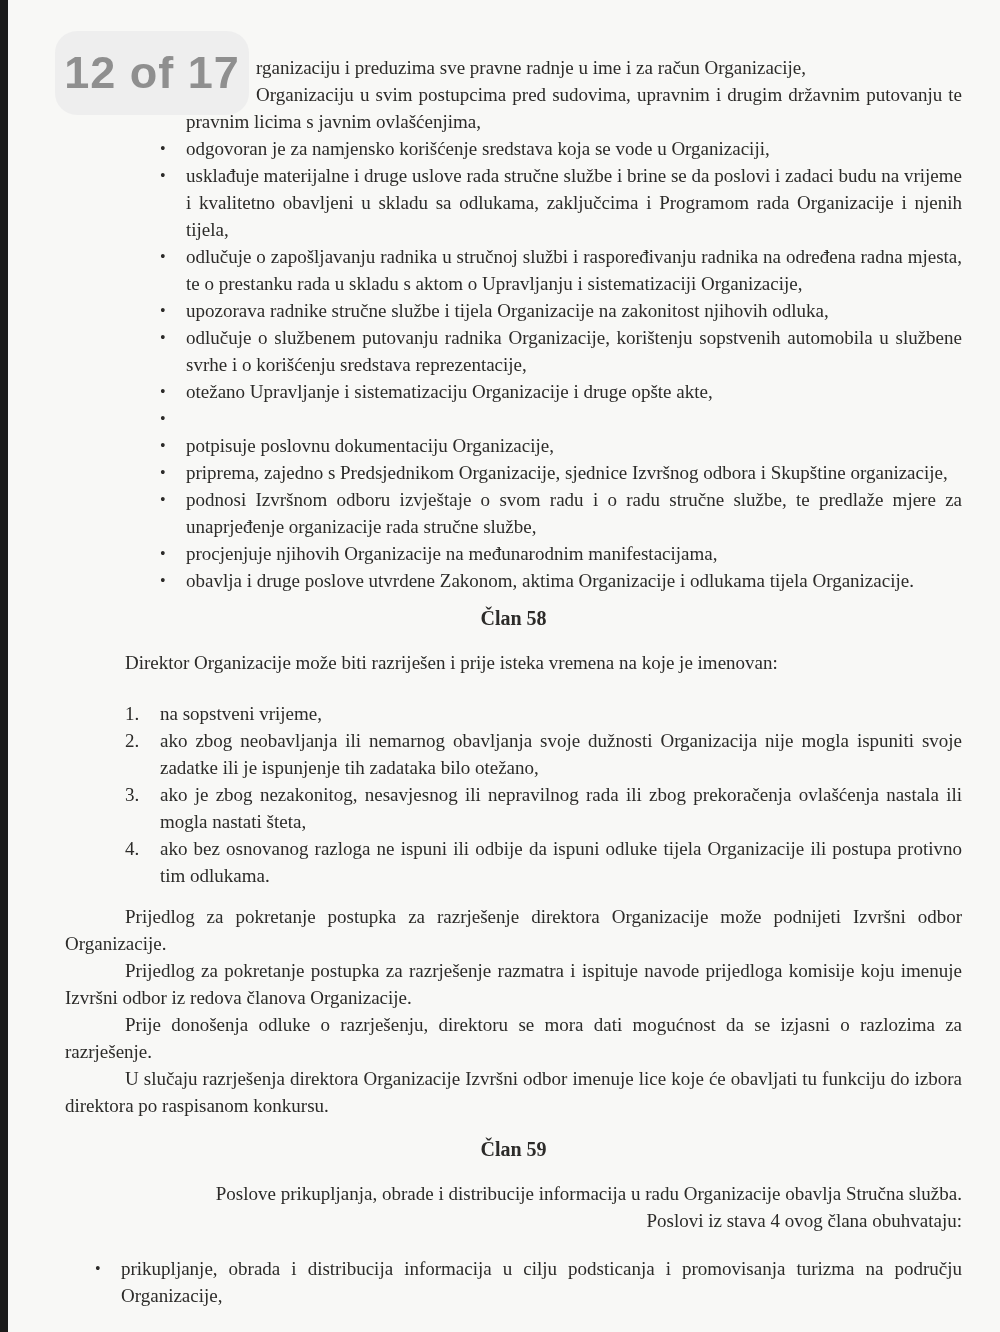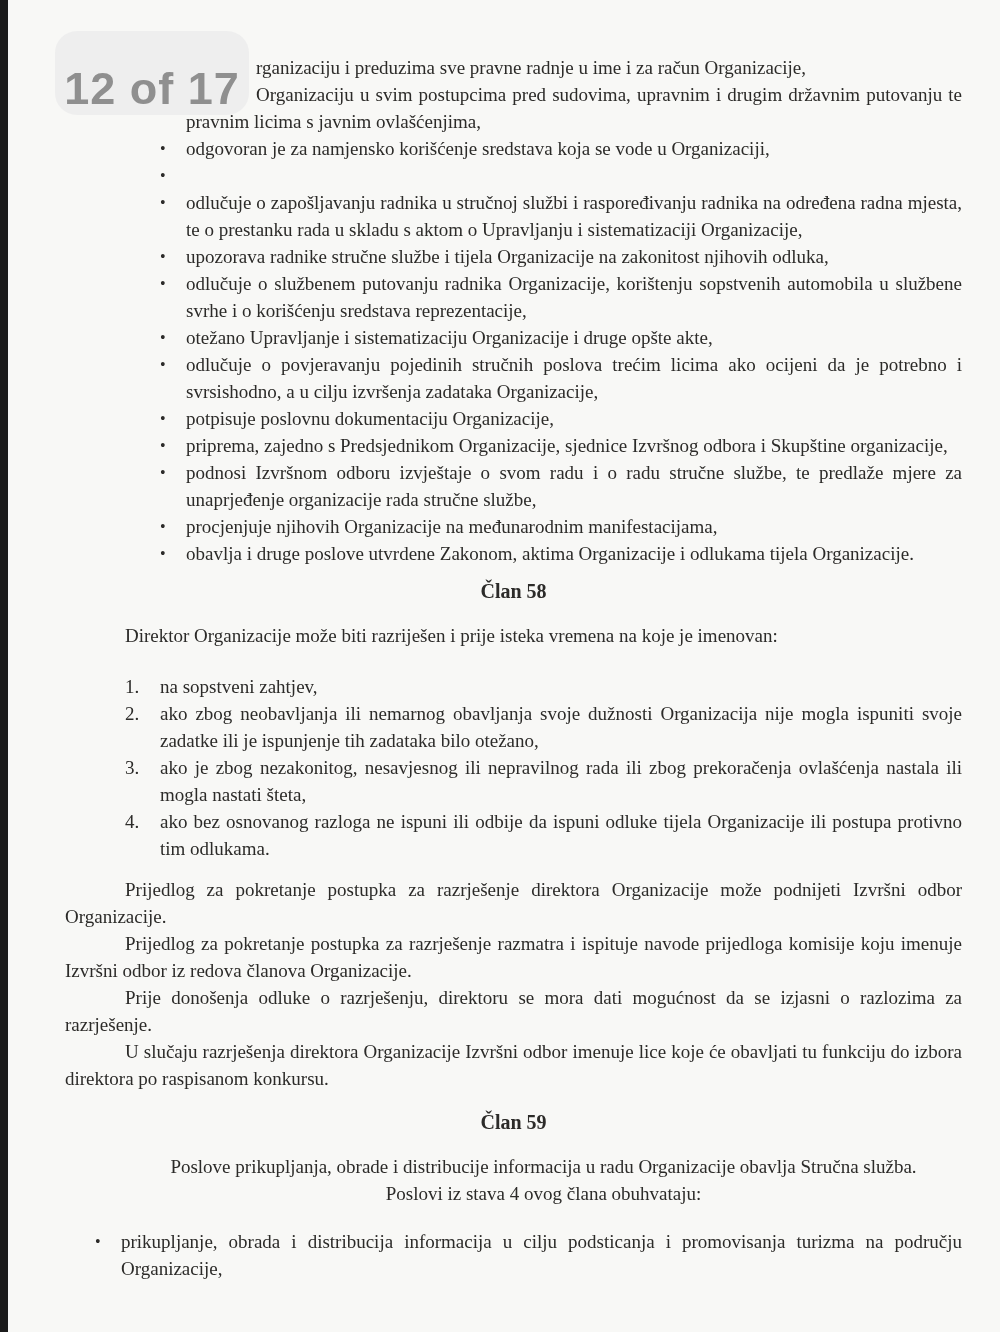--- a/index.html
+++ b/index.html
@@ -47,30 +47,30 @@
   .h59 { margin: 17px 0 17px; }
   
   .para { margin: 0; text-indent: 60px; }
   .intro-para { margin-bottom: 24px; }
   
   .num-list { margin: 0 0 14px 0; }
   .nli { display: flex; }
   .nli .n { flex: 0 0 35px; margin-left: 60px; }
   .nli .nli-text { flex: 1; text-align: justify; }
   
-  .block59 { margin: 0 0 21px 60px; text-align: center; }
+  .block59 { margin: 0 0 21px 60px; text-align: right; }
   
   .low-list .li .marker { margin-left: 30px; }
   
   .page-badge {
     position: absolute; left: 55px; top: 31px;
     width: 194px; height: 84px;
     background: rgba(237, 237, 237, 0.97);
     border-radius: 22px;
-    display: flex; align-items: flex-end; justify-content: center;
+    display: flex; align-items: center; justify-content: center;
     font-family: "Liberation Sans", sans-serif;
     font-size: 45px;
     font-weight: 600;
     letter-spacing: 1px;
     color: #8f8f8f;
     z-index: 5;
   }
 </style>
 </head>
 <body>
@@ -88,40 +88,40 @@
       <div class="li cut">
         <span class="marker">•</span>
         <span class="li-text">Organizaciju u svim postupcima pred sudovima, upravnim i drugim državnim putovanju te pravnim licima s javnim ovlašćenjima,</span>
       </div>
       <div class="li">
         <span class="marker">•</span>
         <span class="li-text">odgovoran je za namjensko korišćenje sredstava koja se vode u Organizaciji,</span>
       </div>
       <div class="li">
         <span class="marker">•</span>
+        <span class="li-text">usklađuje materijalne i druge uslove rada stručne službe i brine se da poslovi i zadaci budu na vrijeme i kvalitetno obavljeni u skladu sa odlukama, zaključcima i Programom rada Organizacije i njenih tijela,</span>
       </div>
       <div class="li">
         <span class="marker">•</span>
         <span class="li-text">odlučuje o zapošljavanju radnika u stručnoj službi i raspoređivanju radnika na određena radna mjesta, te o prestanku rada u skladu s aktom o Upravljanju i sistematizaciji Organizacije,</span>
       </div>
       <div class="li">
         <span class="marker">•</span>
         <span class="li-text">upozorava radnike stručne službe i tijela Organizacije na zakonitost njihovih odluka,</span>
       </div>
       <div class="li">
         <span class="marker">•</span>
         <span class="li-text">odlučuje o službenem putovanju radnika Organizacije, korištenju sopstvenih automobila u službene svrhe i o korišćenju sredstava reprezentacije,</span>
       </div>
       <div class="li">
         <span class="marker">•</span>
         <span class="li-text">otežano Upravljanje i sistematizaciju Organizacije i druge opšte akte,</span>
       </div>
       <div class="li">
         <span class="marker">•</span>
-        <span class="li-text">odlučuje o povjeravanju pojedinih stručnih poslova trećim licima ako ocijeni da je potrebno i svrsishodno, a u cilju izvršenja zadataka Organizacije,</span>
       </div>
       <div class="li">
         <span class="marker">•</span>
         <span class="li-text">potpisuje poslovnu dokumentaciju Organizacije,</span>
       </div>
       <div class="li">
         <span class="marker">•</span>
         <span class="li-text">priprema, zajedno s Predsjednikom Organizacije, sjednice Izvršnog odbora i Skupštine organizacije,</span>
       </div>
       <div class="li">
@@ -138,21 +138,21 @@
       </div>
     </div>
 
     <div class="article-heading">Član 58</div>
 
     <p class="para intro-para">Direktor Organizacije može biti razriješen i prije isteka vremena na koje je imenovan:</p>
 
     <div class="num-list">
       <div class="nli">
         <span class="n">1.</span>
-        <span class="nli-text">na sopstveni zahtjev,</span>
+        <span class="nli-text">na sopstveni vrijeme,</span>
       </div>
       <div class="nli">
         <span class="n">2.</span>
         <span class="nli-text">ako zbog neobavljanja ili nemarnog obavljanja svoje dužnosti Organizacija nije mogla ispuniti svoje zadatke ili je ispunjenje tih zadataka bilo otežano,</span>
       </div>
       <div class="nli">
         <span class="n">3.</span>
         <span class="nli-text">ako je zbog nezakonitog, nesavjesnog ili nepravilnog rada ili zbog prekoračenja ovlašćenja nastala ili mogla nastati šteta,</span>
       </div>
       <div class="nli">

